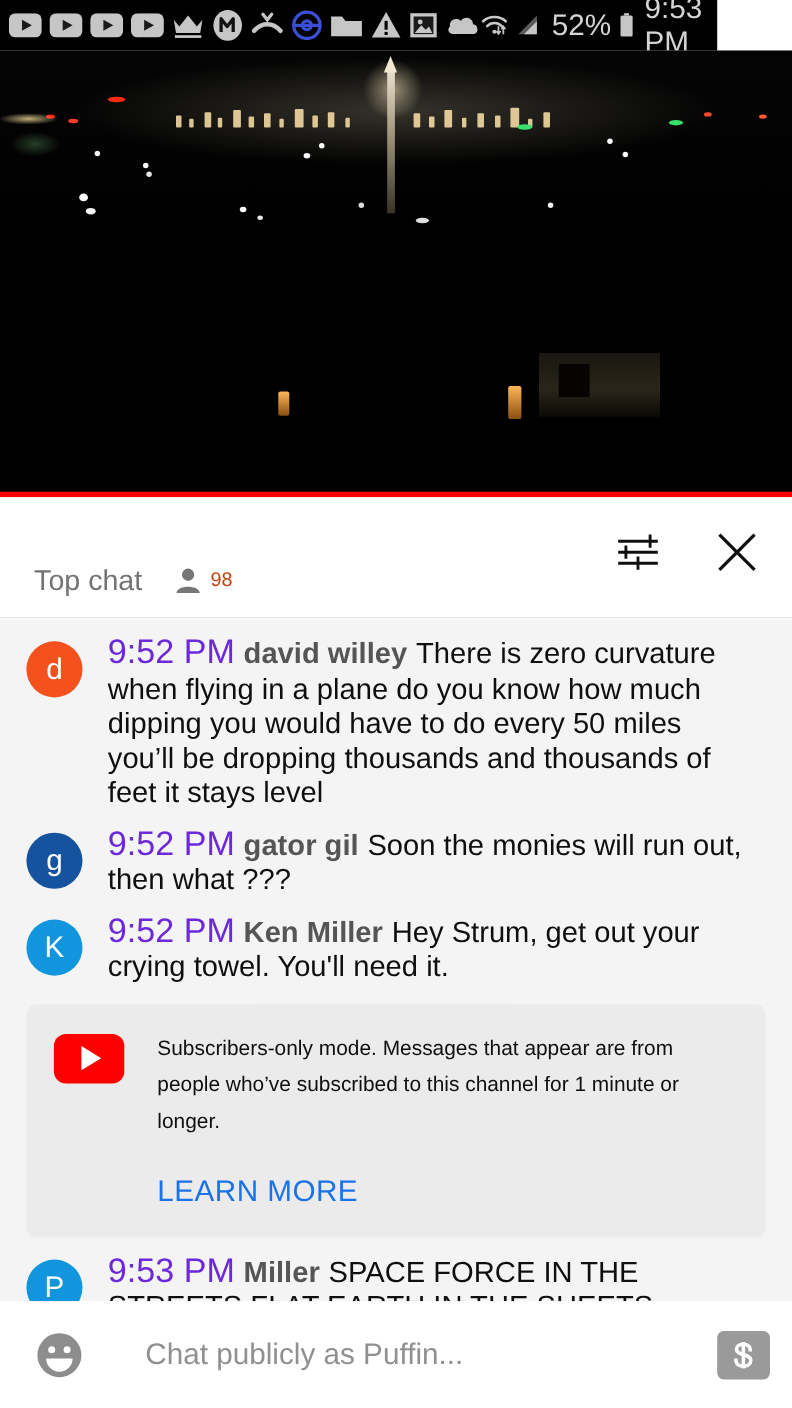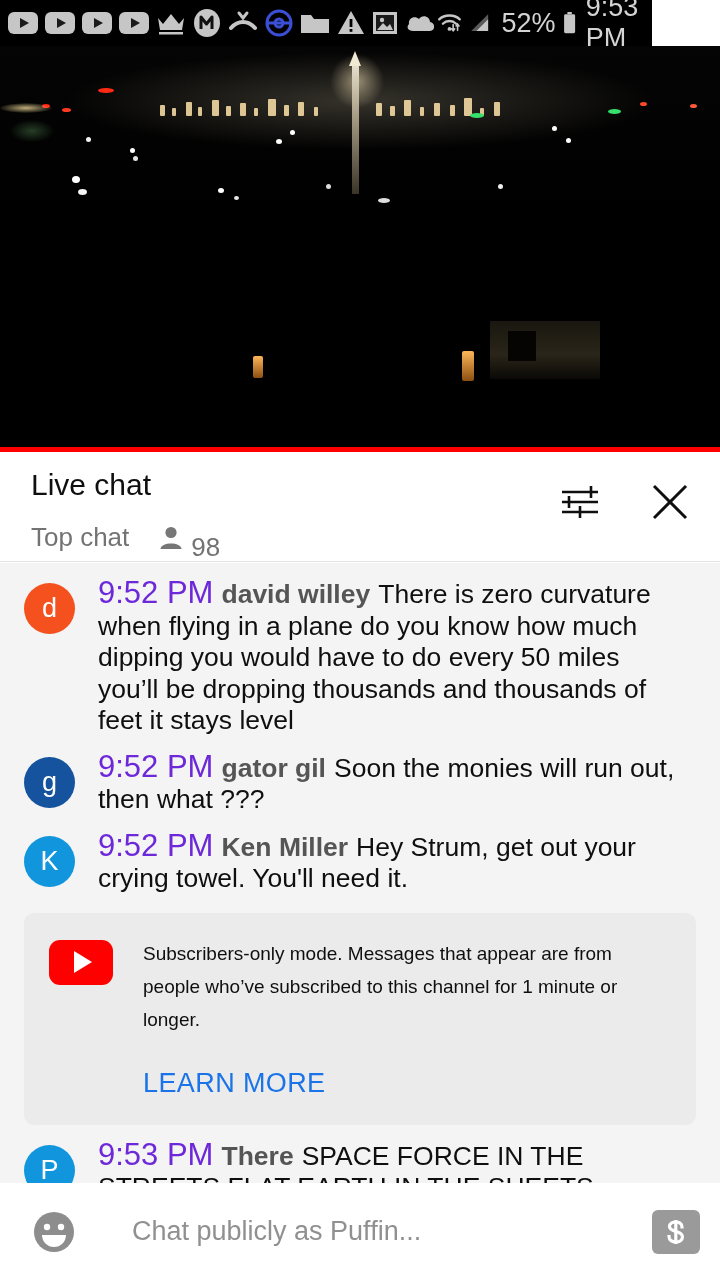--- a/index.html
+++ b/index.html
@@ -94,21 +94,21 @@
     font-size: 30px; color: #0f0f0f; font-weight: 400;
   }
   .ch-sub-row {
     position: absolute; left: 31px; top: 60px;
     display: flex; align-items: center;
   }
   .ch-sub {
     font-size: 26px; color: #737373;
   }
   .ch-count-wrap { display: flex; align-items: center; margin-left: 30px; gap: 8px; }
-  .ch-count { font-size: 26px; color: #737373; margin-top: 20px; }
+  .ch-count { font-size: 18px; color: #c2410c; }
   .ch-actions {
     position: absolute; right: 24px; top: 0; height: 100px;
     display: flex; align-items: center; gap: 38px;
   }
   .icon-btn {
     width: 52px; height: 52px;
     display: flex; align-items: center; justify-content: center;
     cursor: pointer;
   }
 
@@ -346,21 +346,20 @@
   <div class="lamp" style="left:378px;top:152px;width:12px;height:5px;background:#dedede;"></div>
 
   <div class="roofline"></div>
   <div class="winglow" style="left:253px;top:310px;width:10px;height:22px;"></div>
   <div class="winglow" style="left:462px;top:305px;width:12px;height:30px;"></div>
 
   <div class="progress"></div>
 </div>
 
 <div class="chat-header">
-  <div class="ch-title">Live chat</div>
   <div class="ch-sub-row">
     <span class="ch-sub">Top chat</span>
     <span class="ch-count-wrap">
       <svg width="24" height="26" viewBox="0 0 24 26">
           <circle cx="12" cy="7.5" r="5.6" fill="#777"></circle>
           <path d="M1.5 24 C1.5 16.5 22.5 16.5 22.5 24 Z" fill="#777"></path>
         </svg>
       <span class="ch-count">98</span>
     </span>
   </div>
@@ -413,21 +412,21 @@
     </div>
     <div class="notice-right">
       <div class="notice-text">Subscribers-only mode. Messages that appear are from people who’ve subscribed to this channel for 1 minute or longer.</div>
       <div class="learn-more">LEARN MORE</div>
     </div>
   </div>
 
   <div class="msg">
     <div class="avatar" style="background:#1196dd">P</div>
     <div class="msg-body">
-      <span class="ts">9:53 PM</span><span class="author">There</span><span>SPACE FORCE IN THE STREETS FLAT EARTH IN THE SHEETS</span>
+      <span class="ts">9:53 PM</span><span class="author">Miller</span><span>SPACE FORCE IN THE STREETS FLAT EARTH IN THE SHEETS</span>
     </div>
   </div>
 
 </div>
 
 <div class="input-bar">
   <div class="emoji-btn">
     <svg width="52" height="52" viewBox="0 0 52 52">
       <circle cx="26" cy="26" r="20" fill="#8d8d8d"></circle>
       <circle cx="19" cy="21" r="3.2" fill="#ffffff"></circle>

